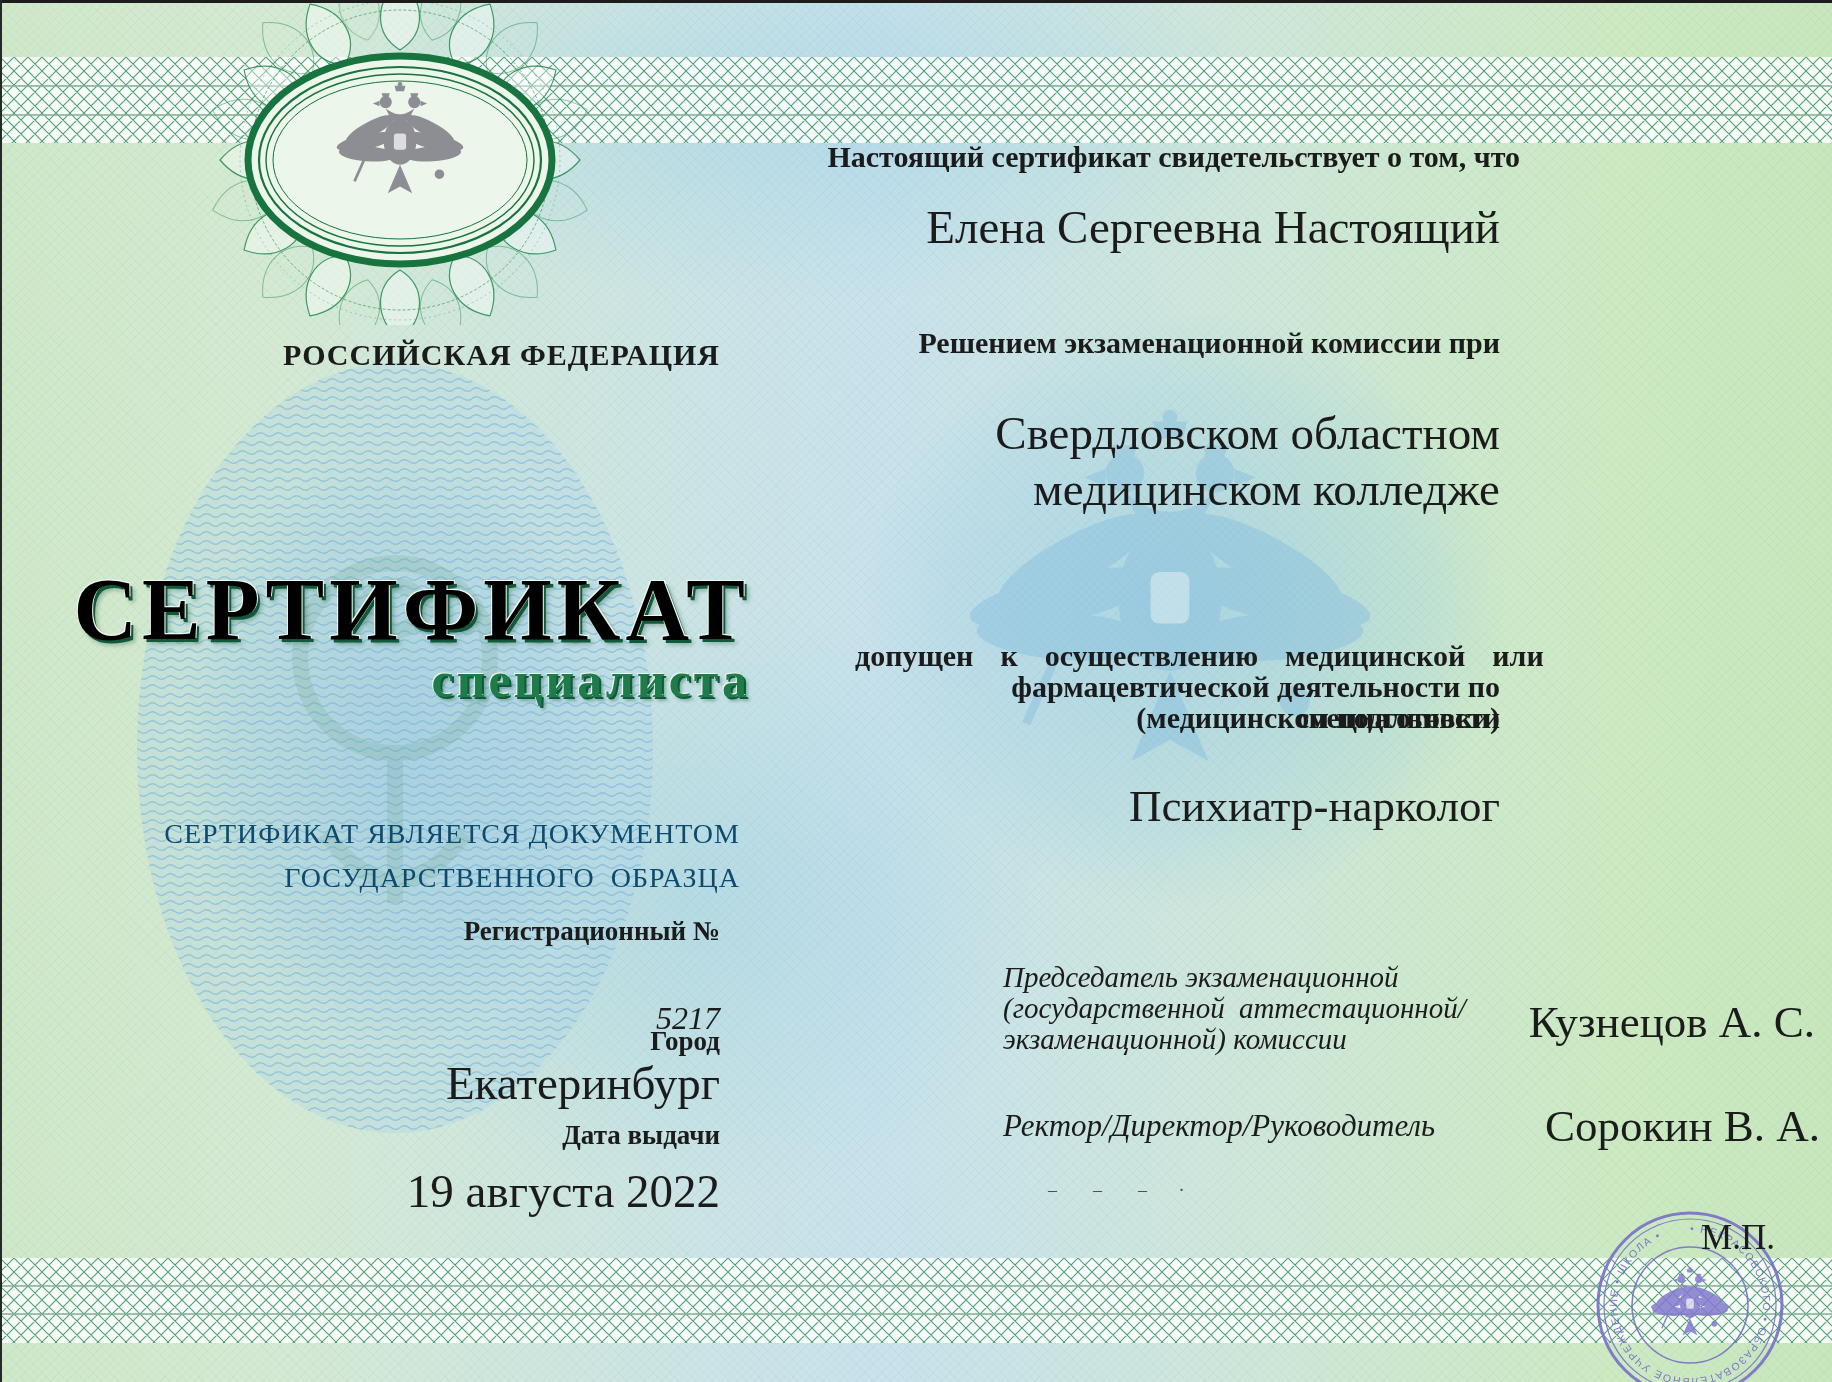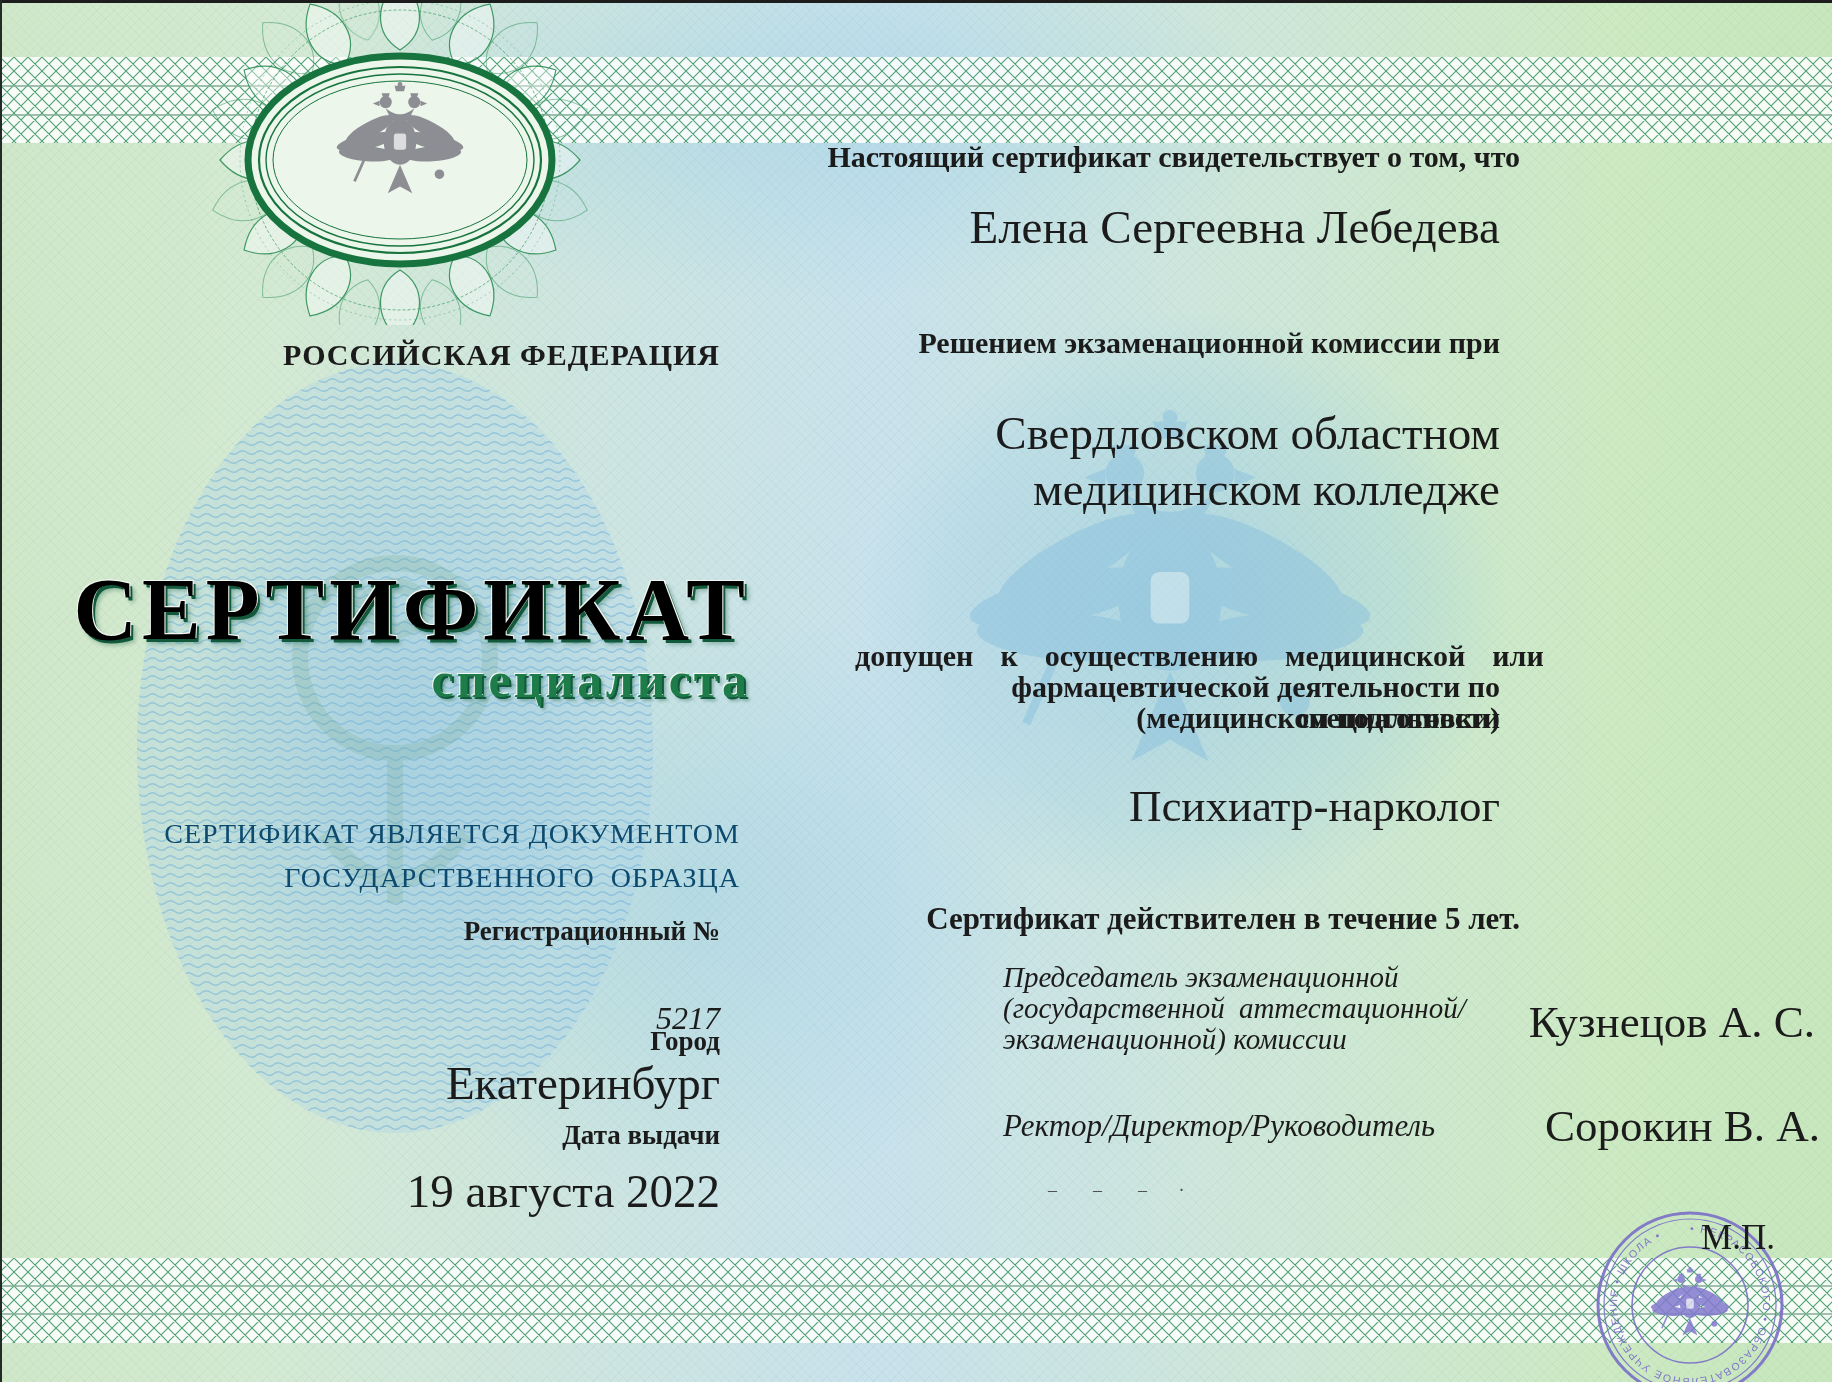--- a/index.html
+++ b/index.html
@@ -205,29 +205,28 @@
   <div class="txt statement st1">СЕРТИФИКАТ ЯВЛЯЕТСЯ ДОКУМЕНТОМ</div>
   <div class="txt statement st2 pre">ГОСУДАРСТВЕННОГО  ОБРАЗЦА</div>
   <div class="txt reg-label label-sm">Регистрационный №</div>
   <div class="txt reg-num">5217</div>
   <div class="txt city-label label-sm">Город</div>
   <div class="txt city-val">Екатеринбург</div>
   <div class="txt date-label label-sm">Дата выдачи</div>
   <div class="txt date-val">19 августа 2022</div>
 
   <div class="txt intro">Настоящий сертификат свидетельствует о том, что</div>
-  <div class="txt holder">Елена Сергеевна Лебедева</div>
+  <div class="txt holder">Елена Сергеевна Настоящий</div>
   <div class="txt commission">Решением экзаменационной комиссии при</div>
   <div class="txt inst1">Свердловском областном</div>
   <div class="txt inst2">медицинском колледже</div>
   <div class="txt adm adm1 pre">допущен  к  осуществлению  медицинской  или</div>
   <div class="txt adm adm2">фармацевтической деятельности по специальности</div>
   <div class="txt adm adm3">(медицинском подготовки)</div>
   <div class="txt spec">Психиатр-нарколог</div>
-  <div class="txt validity">Сертификат действителен в течение 5 лет.</div>
 
   <div class="txt chair">
     <div>Председатель экзаменационной</div>
     <div class="ws">(государственной  аттестационной/</div>
     <div>экзаменационной) комиссии</div>
   </div>
   <div class="txt chair-name">Кузнецов А. С.</div>
   <div class="txt dir-title">Ректор/Директор/Руководитель</div>
   <div class="txt dir-name">Сорокин В. А.</div>
   <div class="txt dashes pre">–        –        –       ·</div>

